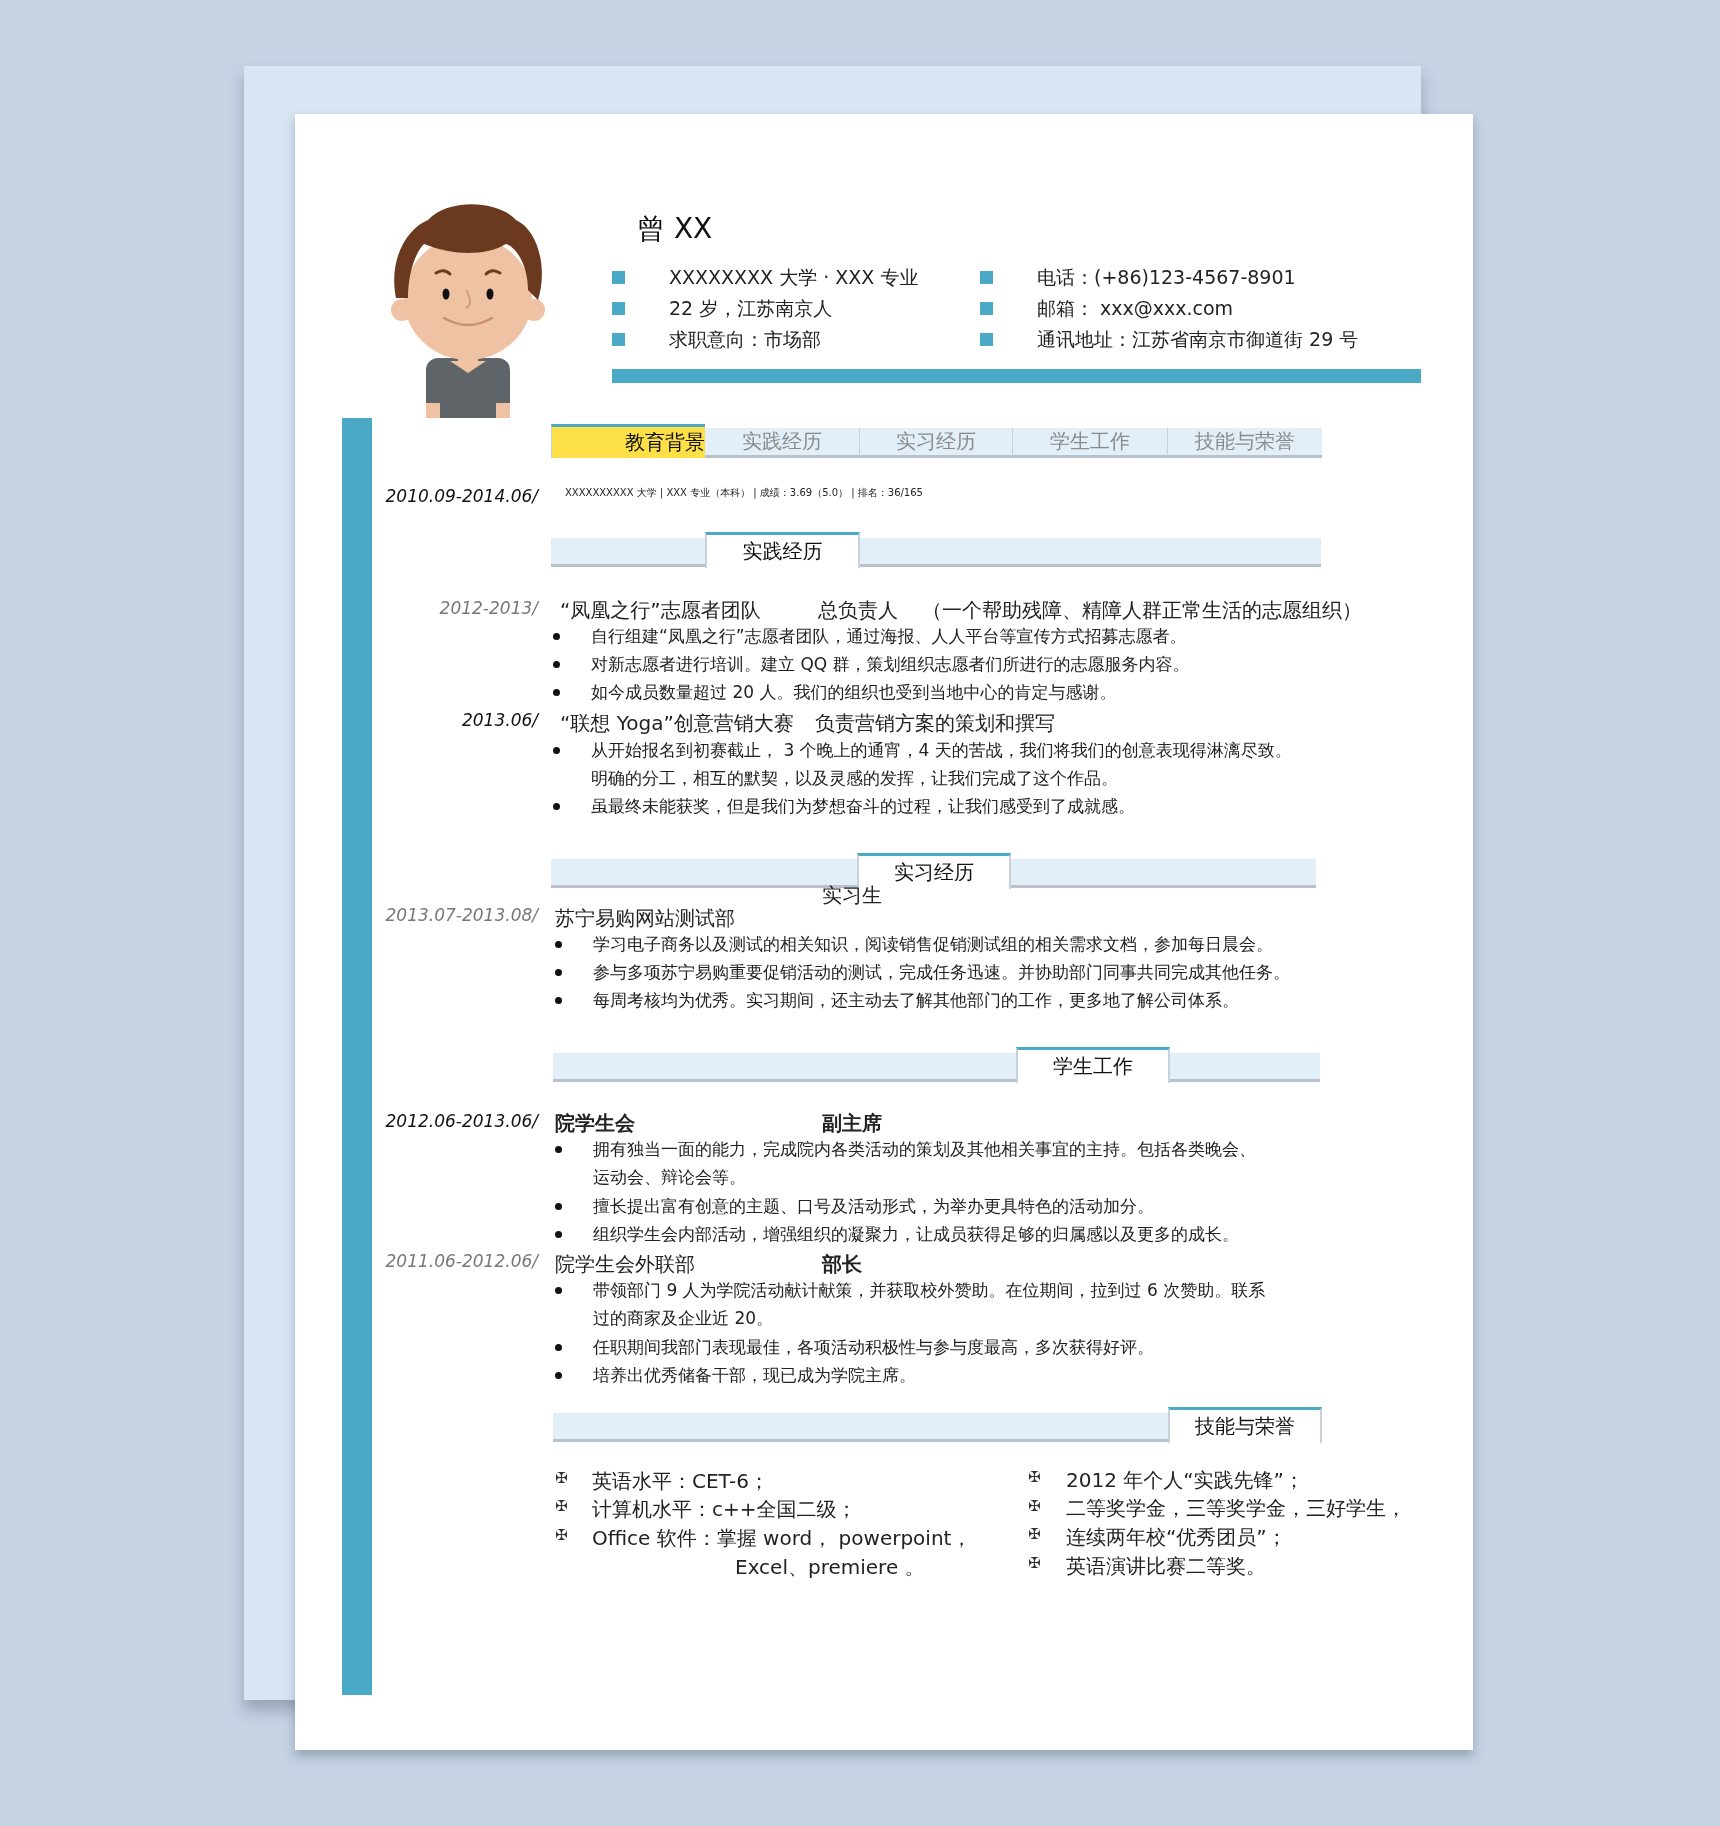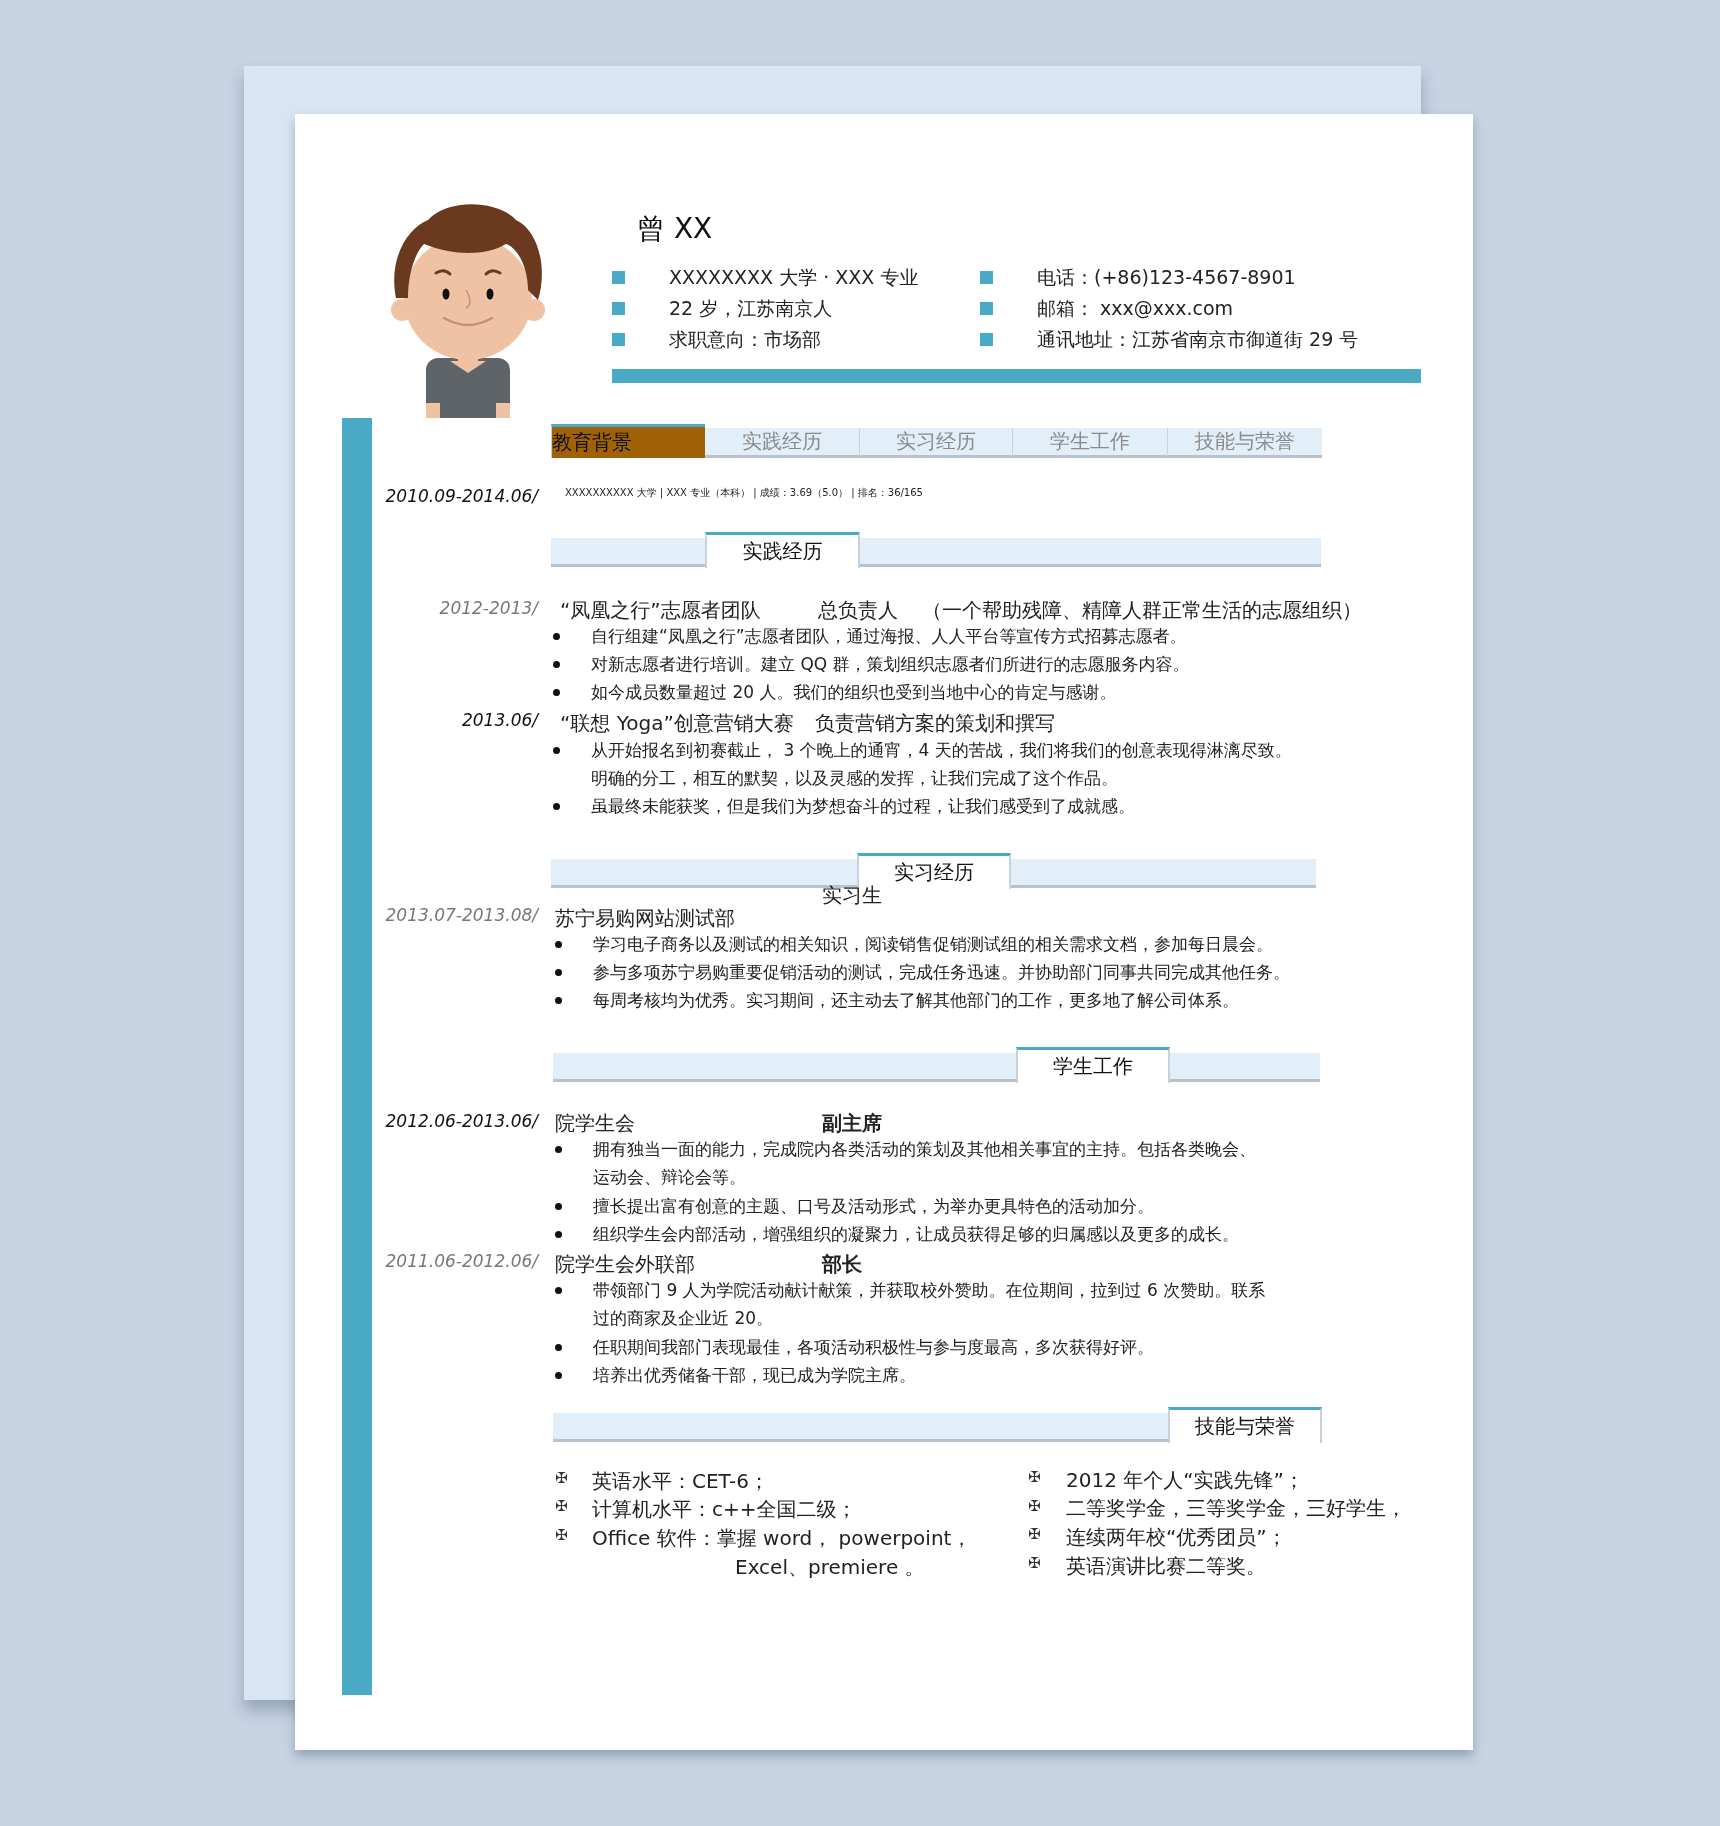--- a/index.html
+++ b/index.html
@@ -30,22 +30,22 @@
   .info-col { position:absolute; font-size:19px; color:#222; }
   .info-col .row { height:31px; display:flex; align-items:center; white-space:nowrap;gap:32px; }
   .sq { display:inline-block; width:13px; height:13px; background:#4aaac6; margin-right:12px; }
   .header-line {
     position:absolute; left:612px; top:369px; width:809px; height:14px; background:#4aaac6;
   }
   
   .tabbar { position:absolute; left:551px; top:424px; width:771px; height:34px; }
   .tab-active {
     position:absolute; left:0; top:0; width:154px; height:34px;
-    background:#a16207; border-top:3px solid #4aaac6; border-left:1px solid #c8d2dc;
-    box-sizing:border-box; display:flex; align-items:center; justify-content:flex-start;
+    background:#fde047; border-top:3px solid #4aaac6; border-left:1px solid #c8d2dc;
+    box-sizing:border-box; display:flex; align-items:center; justify-content:flex-end;
     font-size:20px; color:#111;
   }
   .tab {
     position:absolute; top:4px; height:30px; background:#e2eff9;
     border-bottom:3px solid #b8c2cc; box-sizing:border-box;
     display:flex; align-items:center; justify-content:center;
     font-size:20px; color:#8a8a8a; border-right:1px solid #c8d2dc;
   }
   
   .sec {
@@ -214,21 +214,21 @@
     <span class="dot"></span>
     <span class="txt">每周考核均为优秀。实习期间，还主动去了解其他部门的工作，更多地了解公司体系。</span>
   </div>
 
 <div class="sec" style="left:553px; top:1047px; width:767px;">
   <div class="band" style="left:0; width:767px;"></div>
   <div class="label" style="left:463px; width:154px;">学生工作</div>
 </div>
 
 <div class="date" style="left:380px; top:1111px; width:158px;">2012.06-2013.06/</div>
-<div class="line" style="left:555px; top:1110px;">院学生会</div>
+<div class="line" style="left:555px; top:1110px;font-weight:bold;">院学生会</div>
 <div class="line bold" style="left:822px; top:1110px;">副主席</div>
 
 <div class="bullet" style="left:555px; top:1138px;">
     <span class="dot"></span>
     <span class="txt">拥有独当一面的能力，完成院内各类活动的策划及其他相关事宜的主持。包括各类晚会、</span>
   </div>
 <div class="bullet" style="left:555px; top:1166px;">
     <span class="txt">运动会、辩论会等。</span>
   </div>
 <div class="bullet" style="left:555px; top:1195px;">

